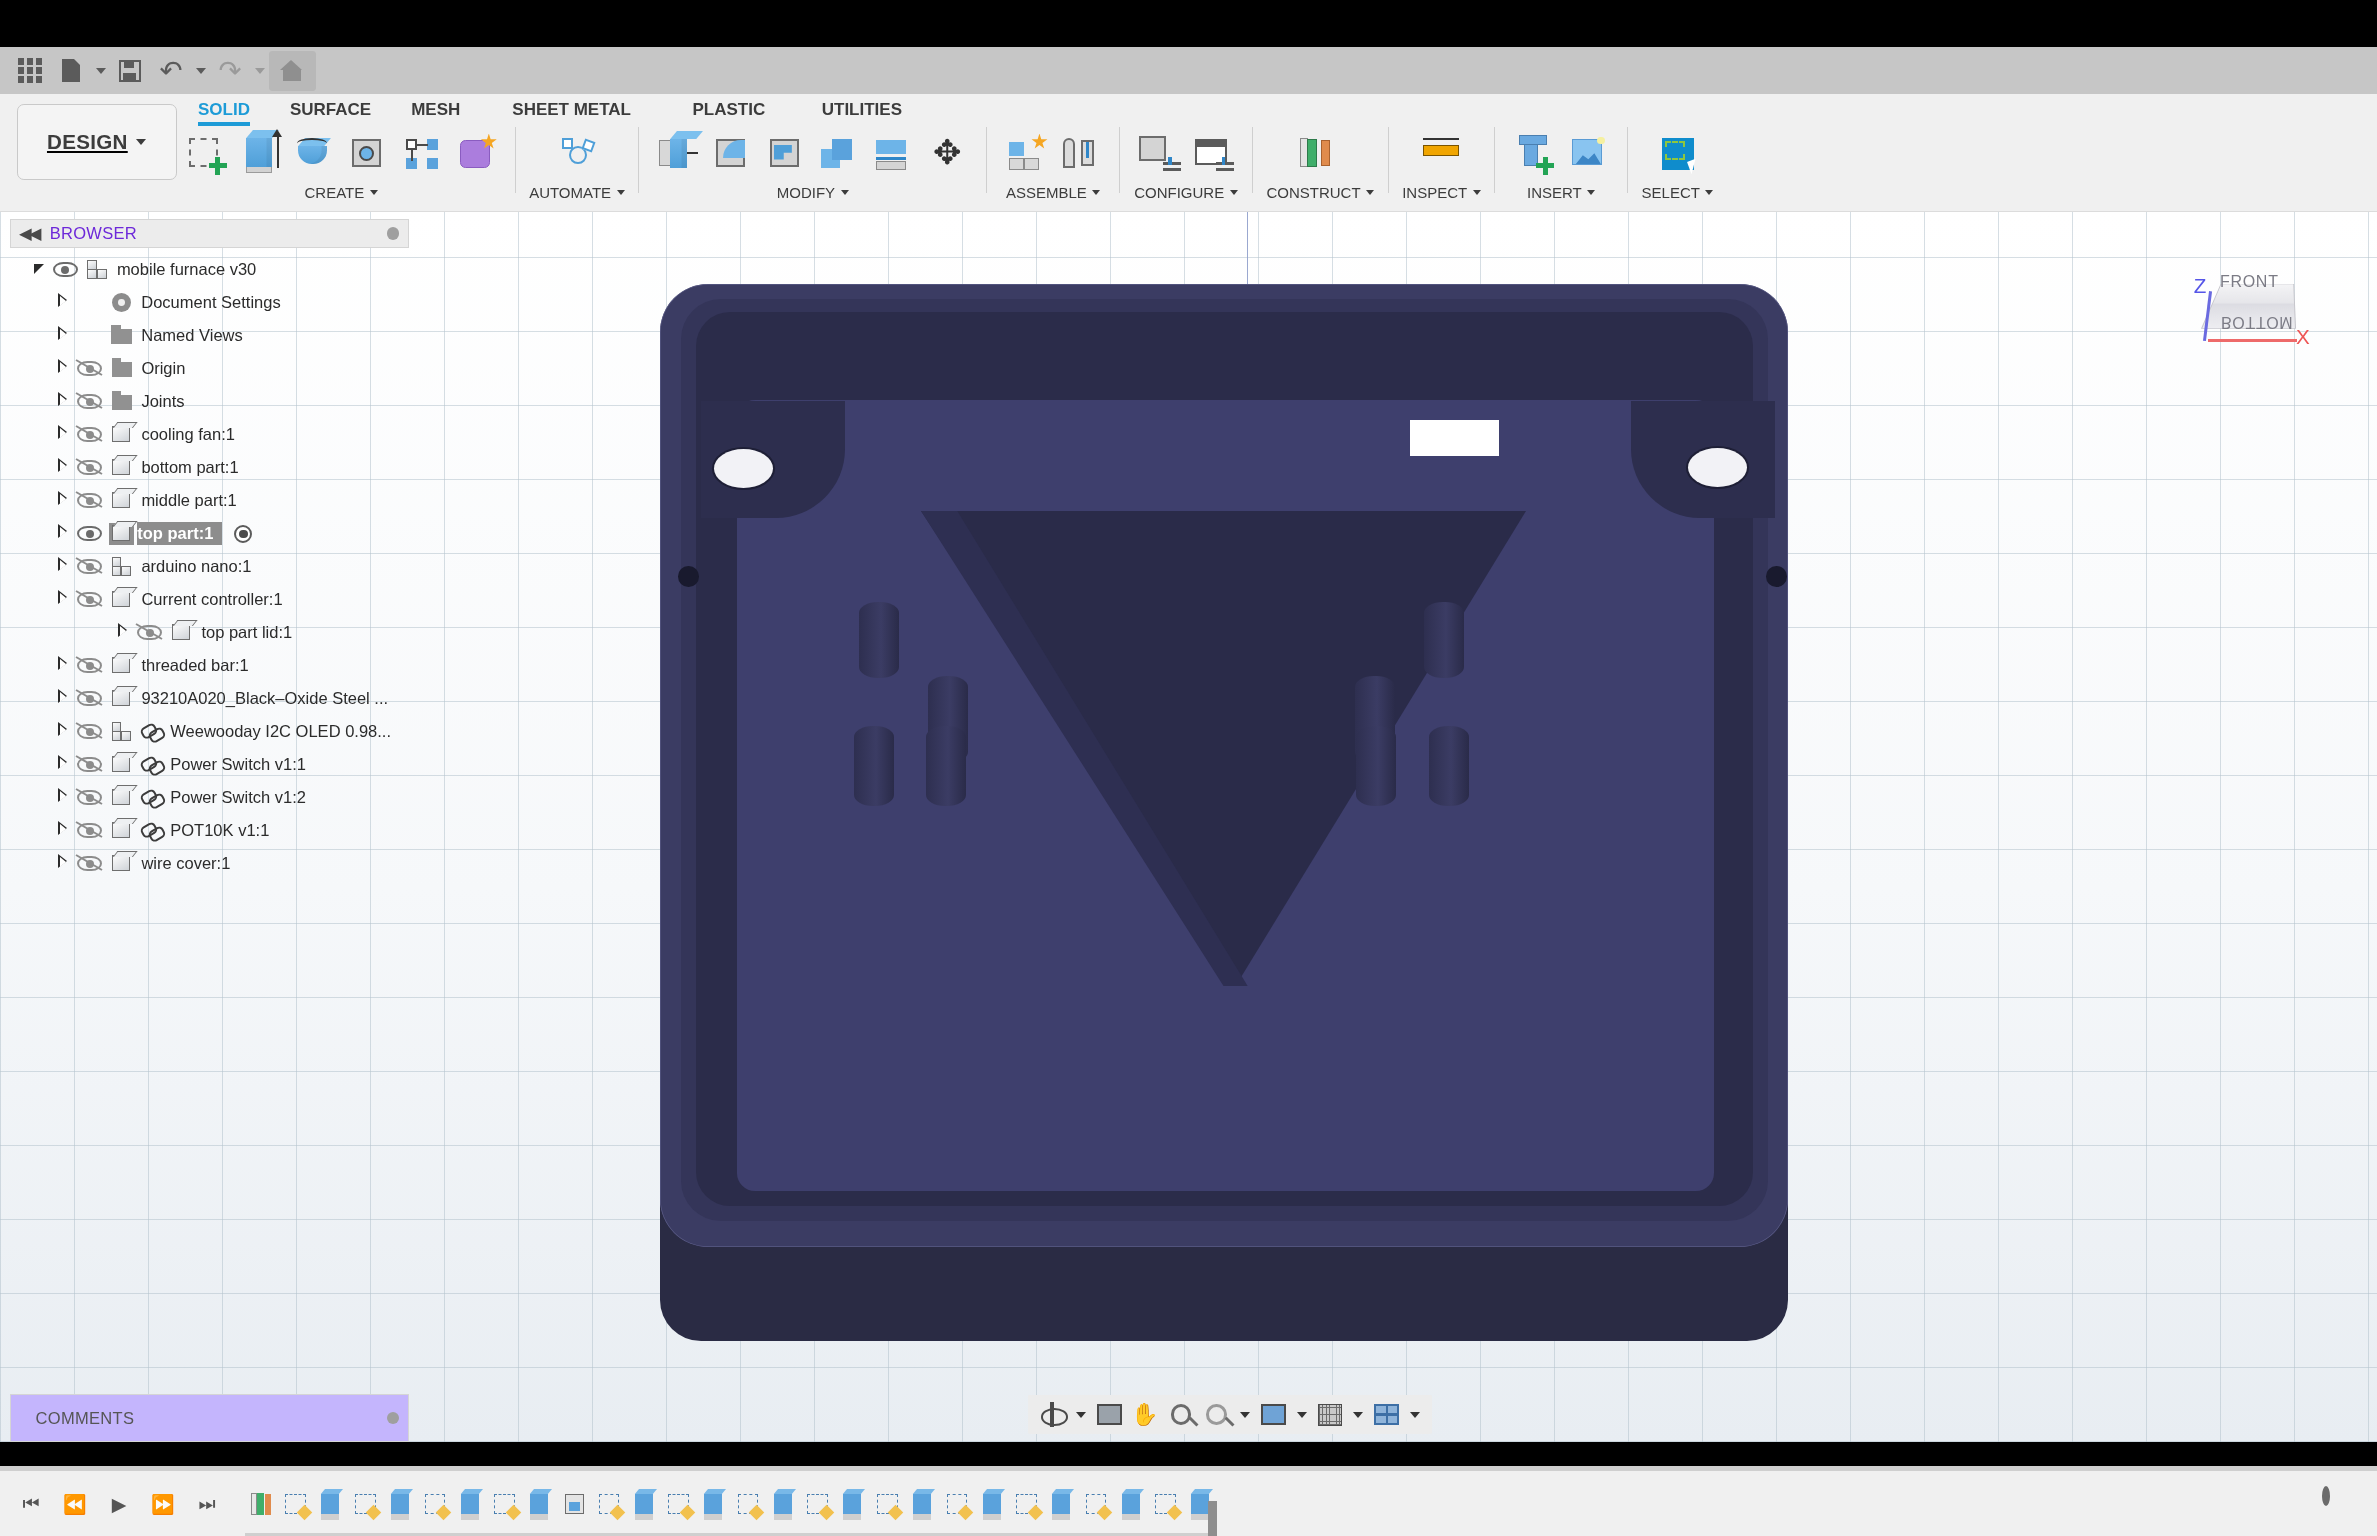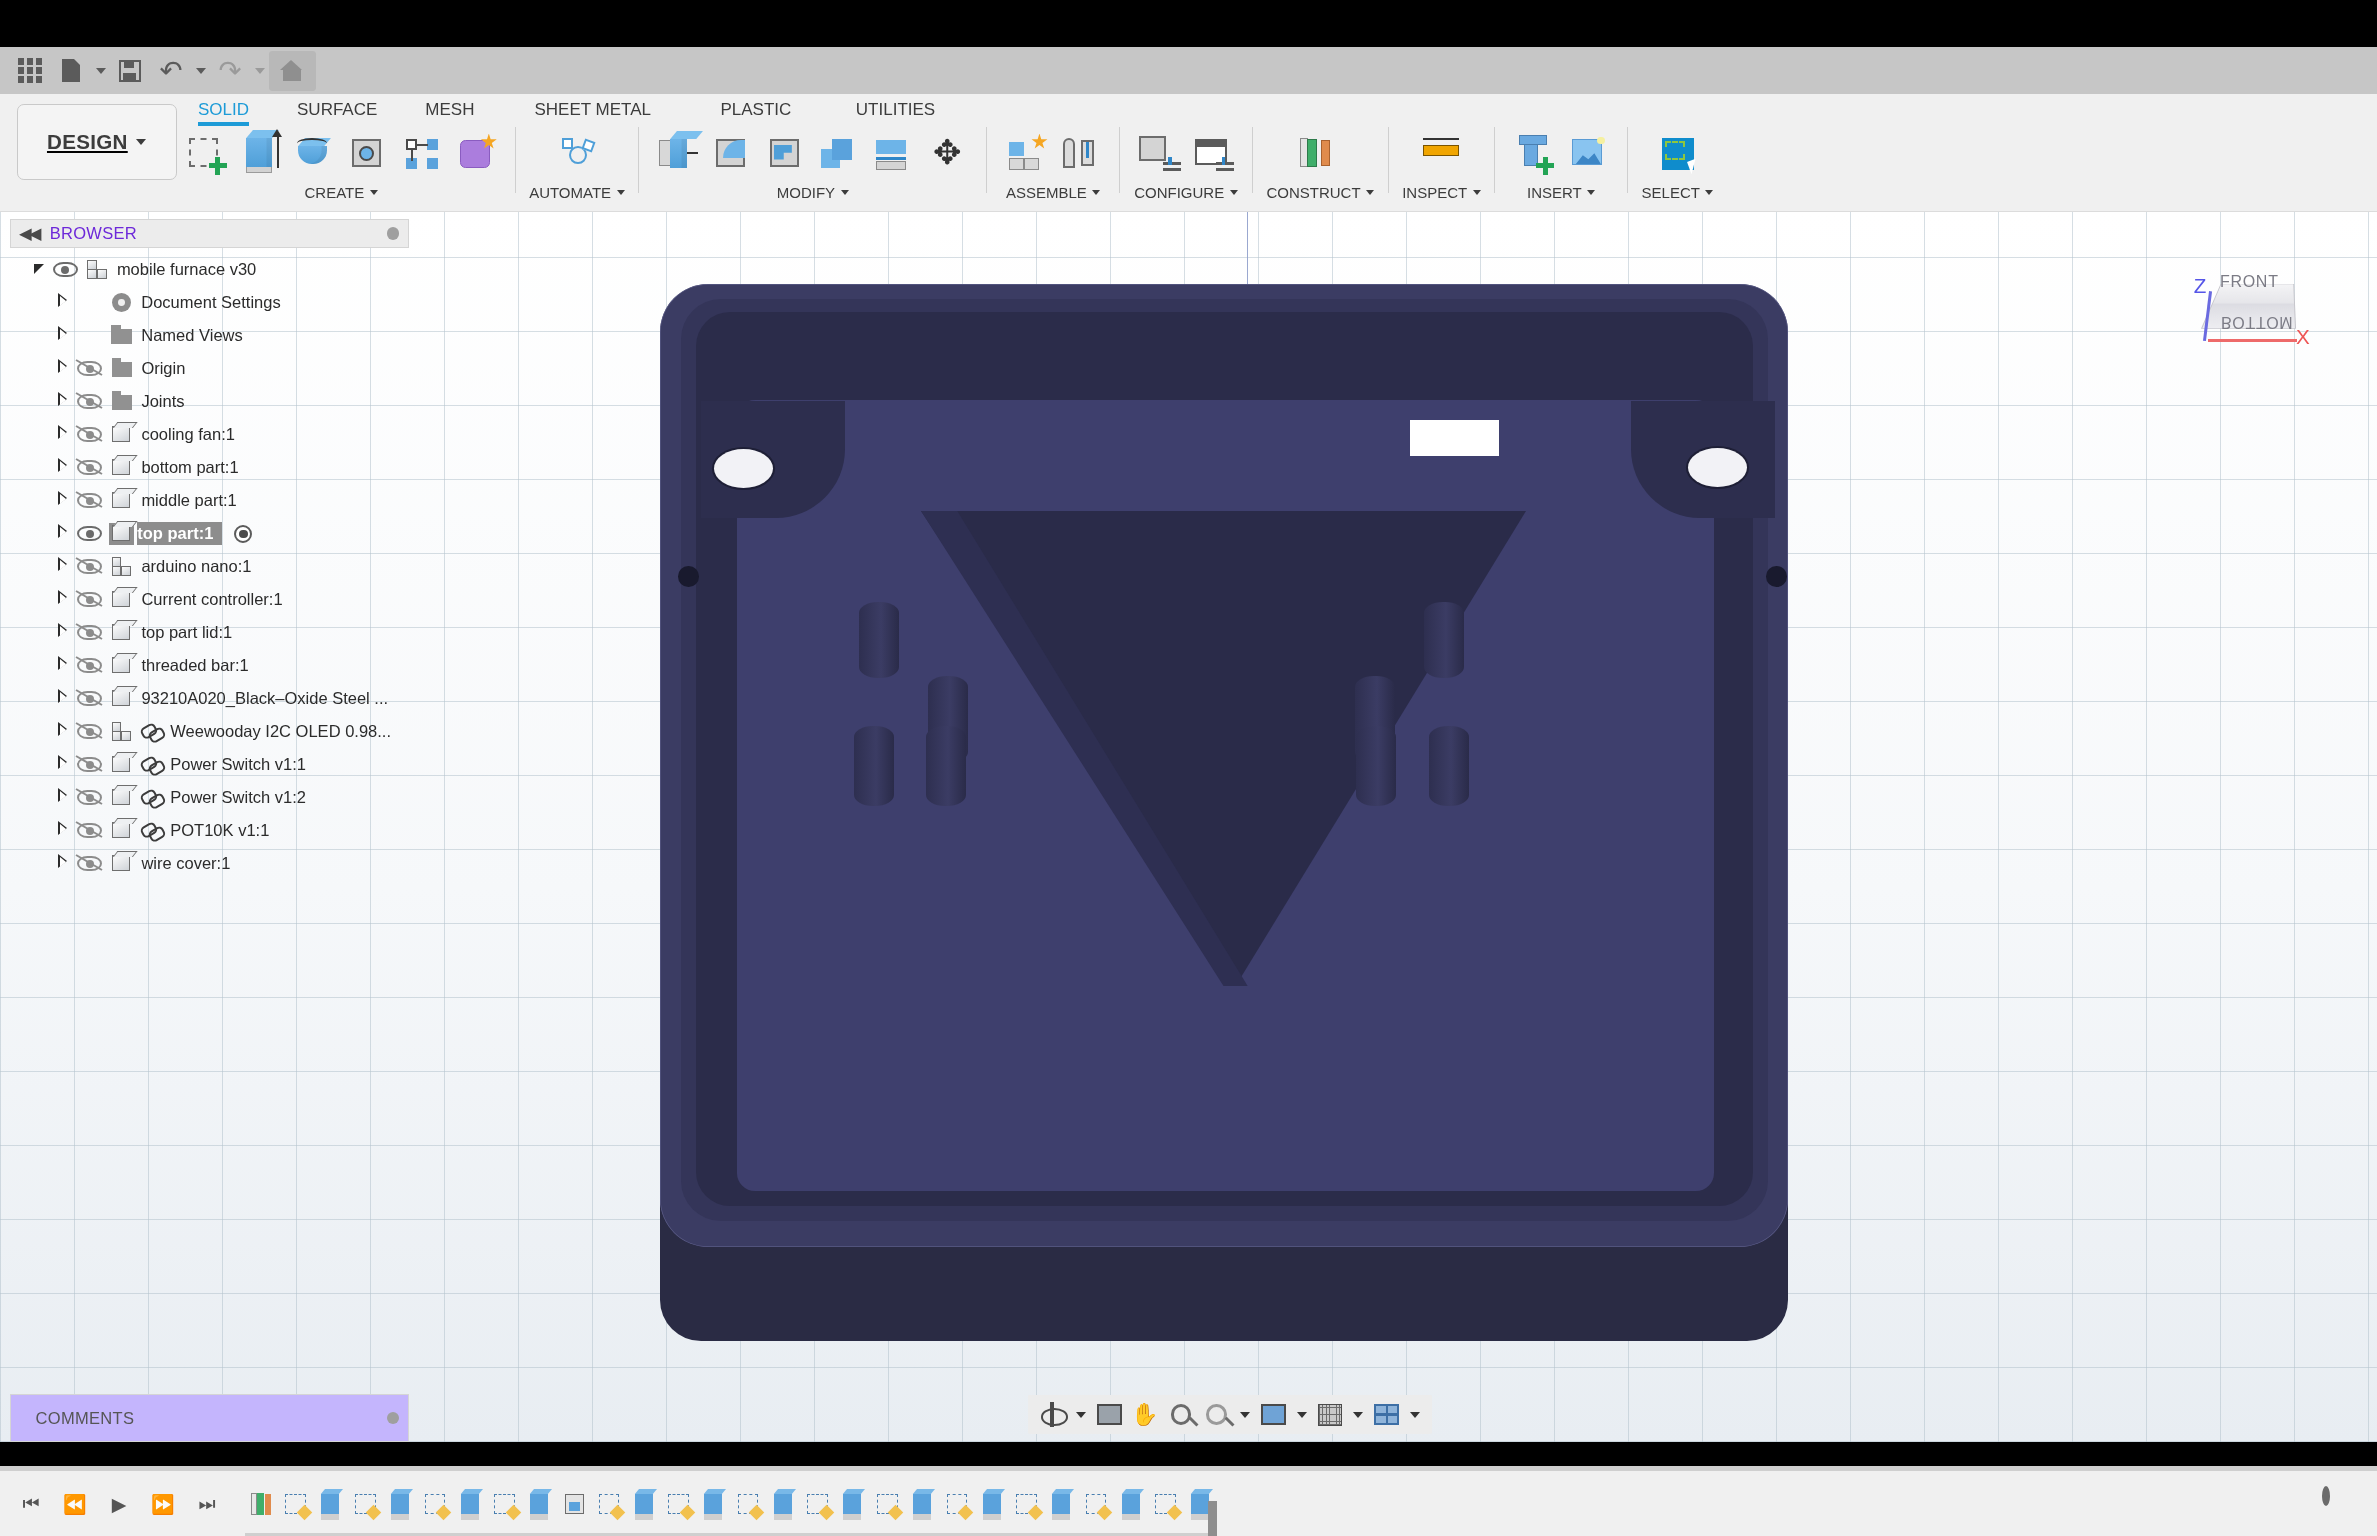--- a/index.html
+++ b/index.html
@@ -110,22 +110,23 @@
     position: absolute; left: 16.5px; top: 9.6px;
     width: 160px; height: 76px;
     border: 1.4px solid #c9c9c9; border-radius: 6.9px;
     display: flex; align-items: center; justify-content: center; gap: 8.3px;
     background: #f4f4f4;
     text-decoration: underline;
   }
   .design-btn .lbl { font-size: 20.6px; font-weight: bold; color: #3c3c3c; letter-spacing: 0.3px; }
   .tabs {
     position: absolute; left: 180px; top: 0px;
-    display: flex; align-items: flex-start; gap: 12px;
+    display: flex; align-items: flex-start; gap: 4px;
     height: 30px;
+    font-weight: bold;
   }
   .tab {
     font-size: 17px; color: #3c3c3c;
     padding: 5.5px 18px 0 18px;
     text-align: center;
   }
   .tab.active { color: #1d9bd7; }
   .tabunder {
     position: absolute; top: 27.5px; height: 4.8px; background: #1d9bd7;
   }
@@ -1011,21 +1012,21 @@
         <span class="eye off">
           <span class="ball"></span>
           <span class="pupil"></span>
           <span class="slash"></span>
         </span>
         <span class="node-ico">
           <span class="ico-cube"></span>
         </span>
         <span class="label">Current controller:1</span>
       </div>
-      <div class="tree-row" style="padding-left: 52px;">
+      <div class="tree-row" style="padding-left: 80px; margin-left: 32px;">
         <span class="expander"><span class="tri-right"></span></span>
         <span class="eye off">
           <span class="ball"></span>
           <span class="pupil"></span>
           <span class="slash"></span>
         </span>
         <span class="node-ico">
           <span class="ico-cube"></span>
         </span>
         <span class="label">top part lid:1</span>

